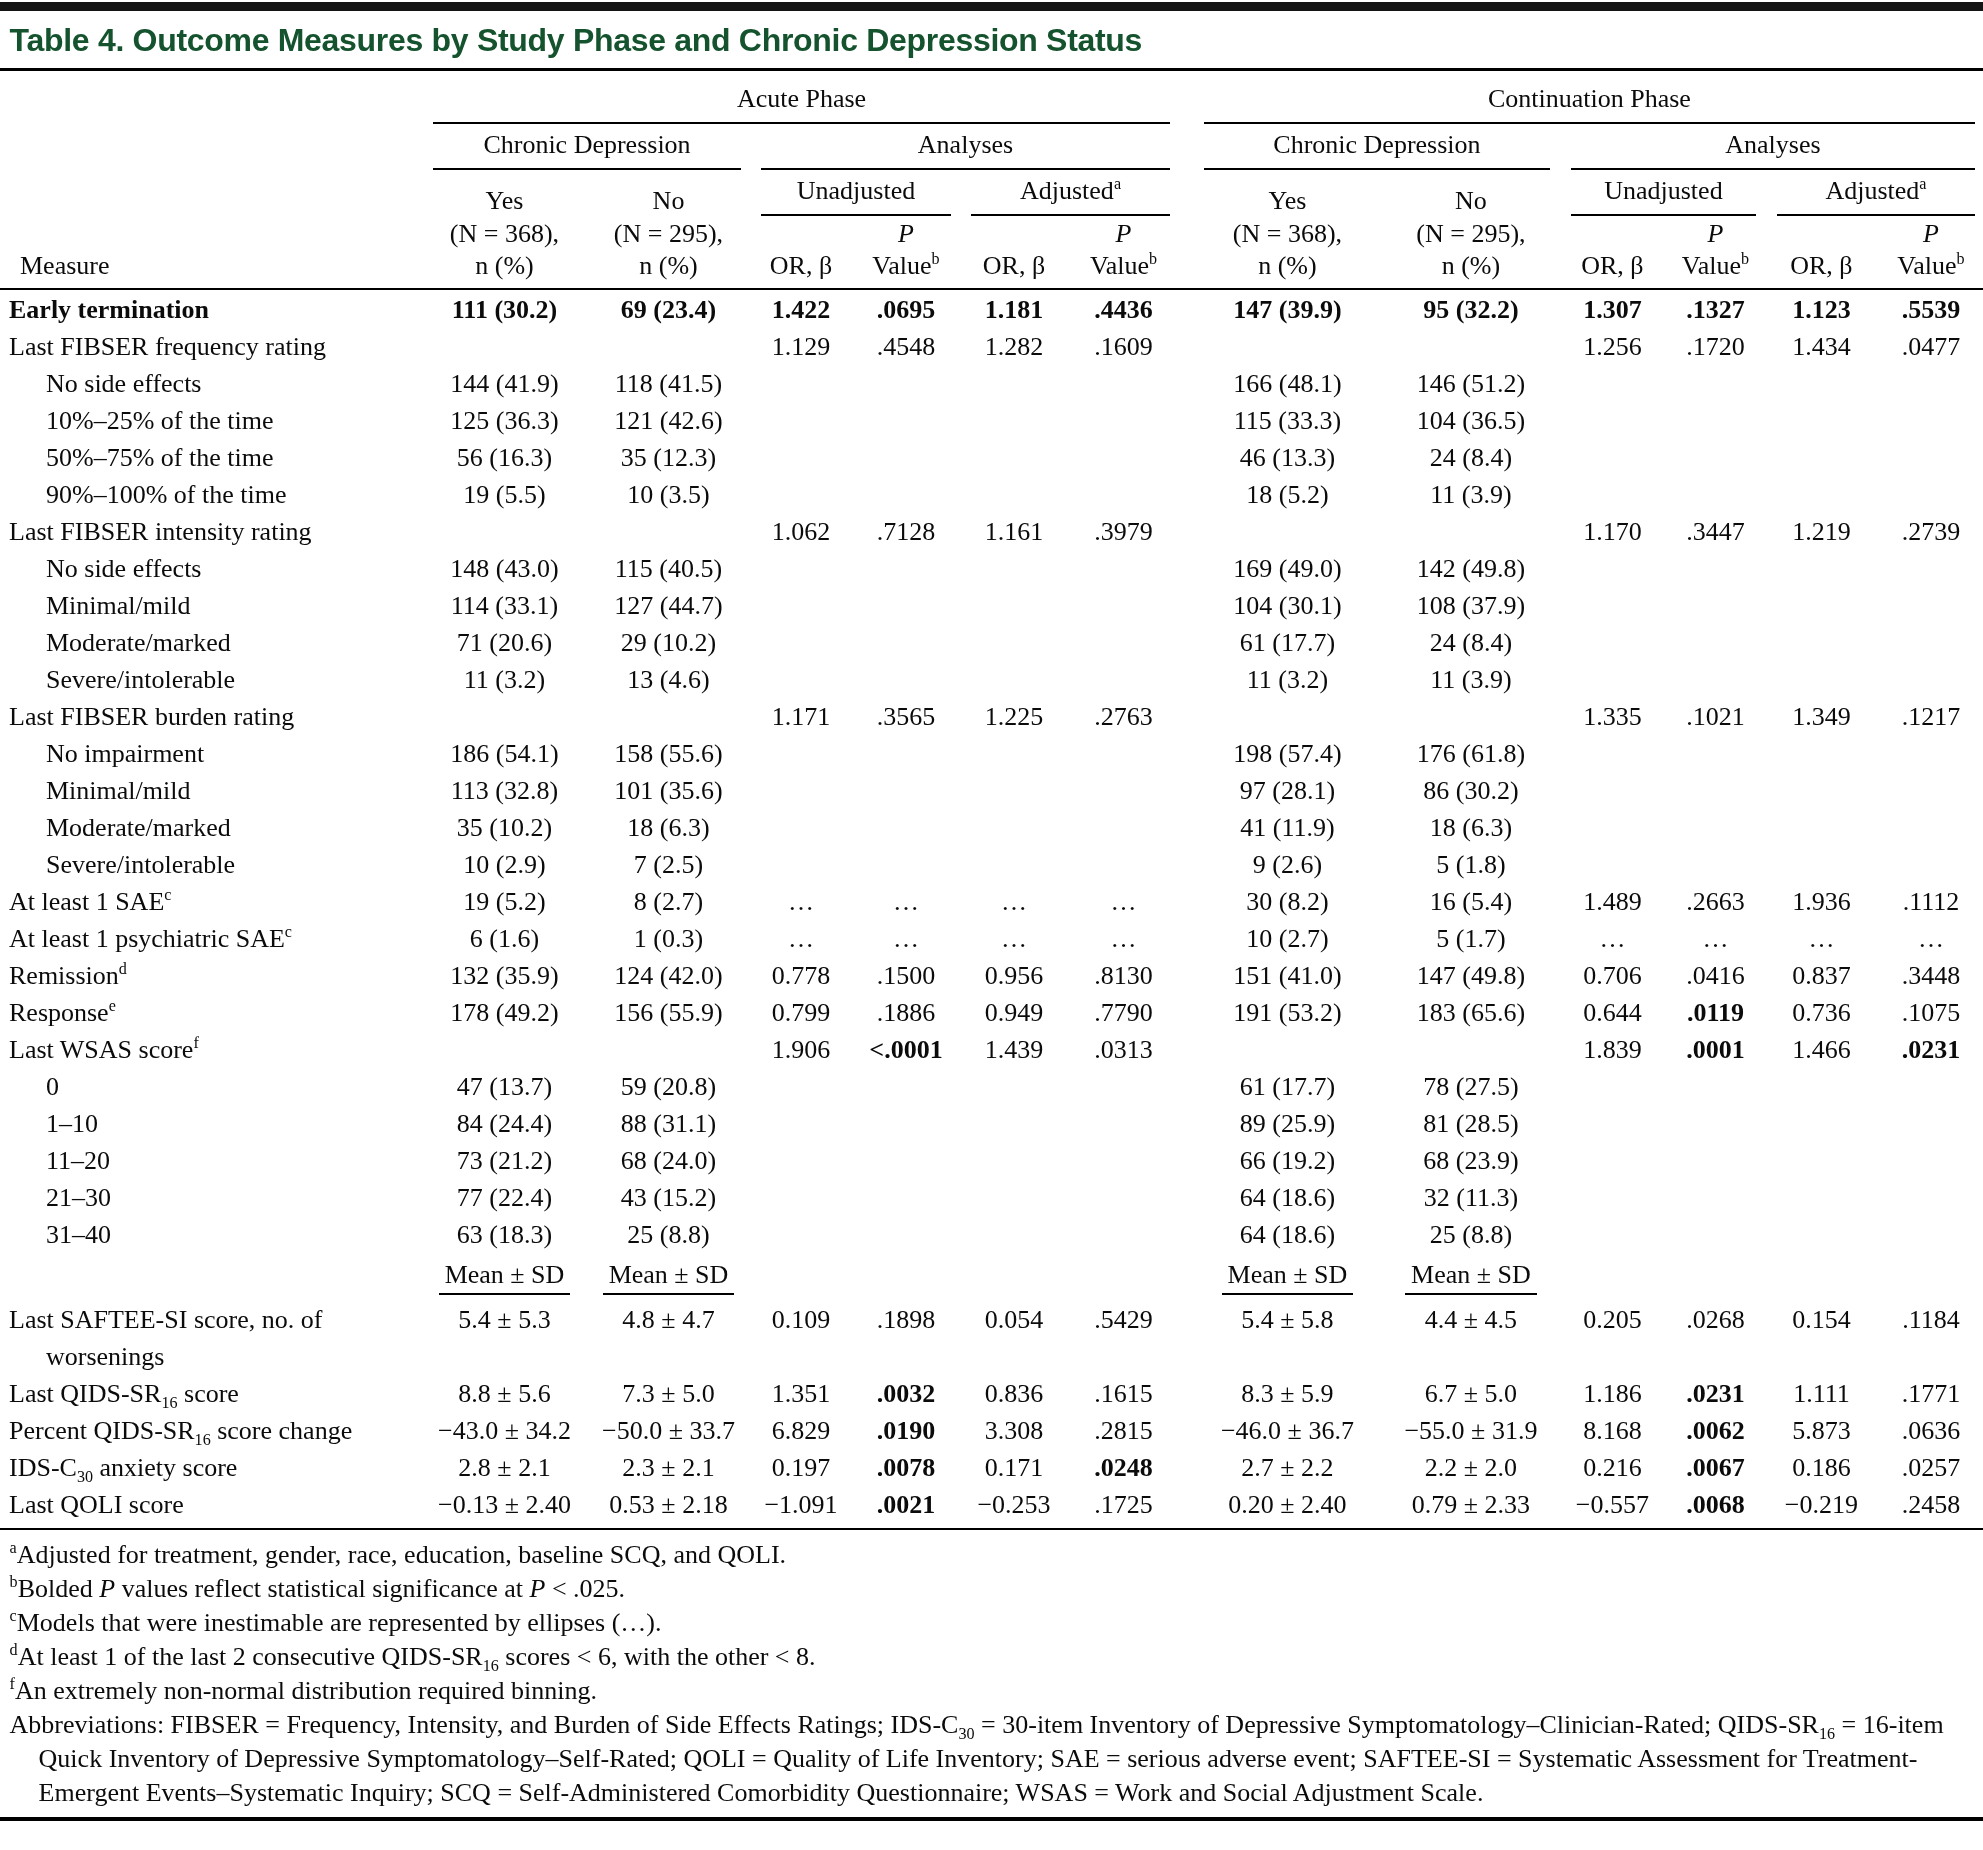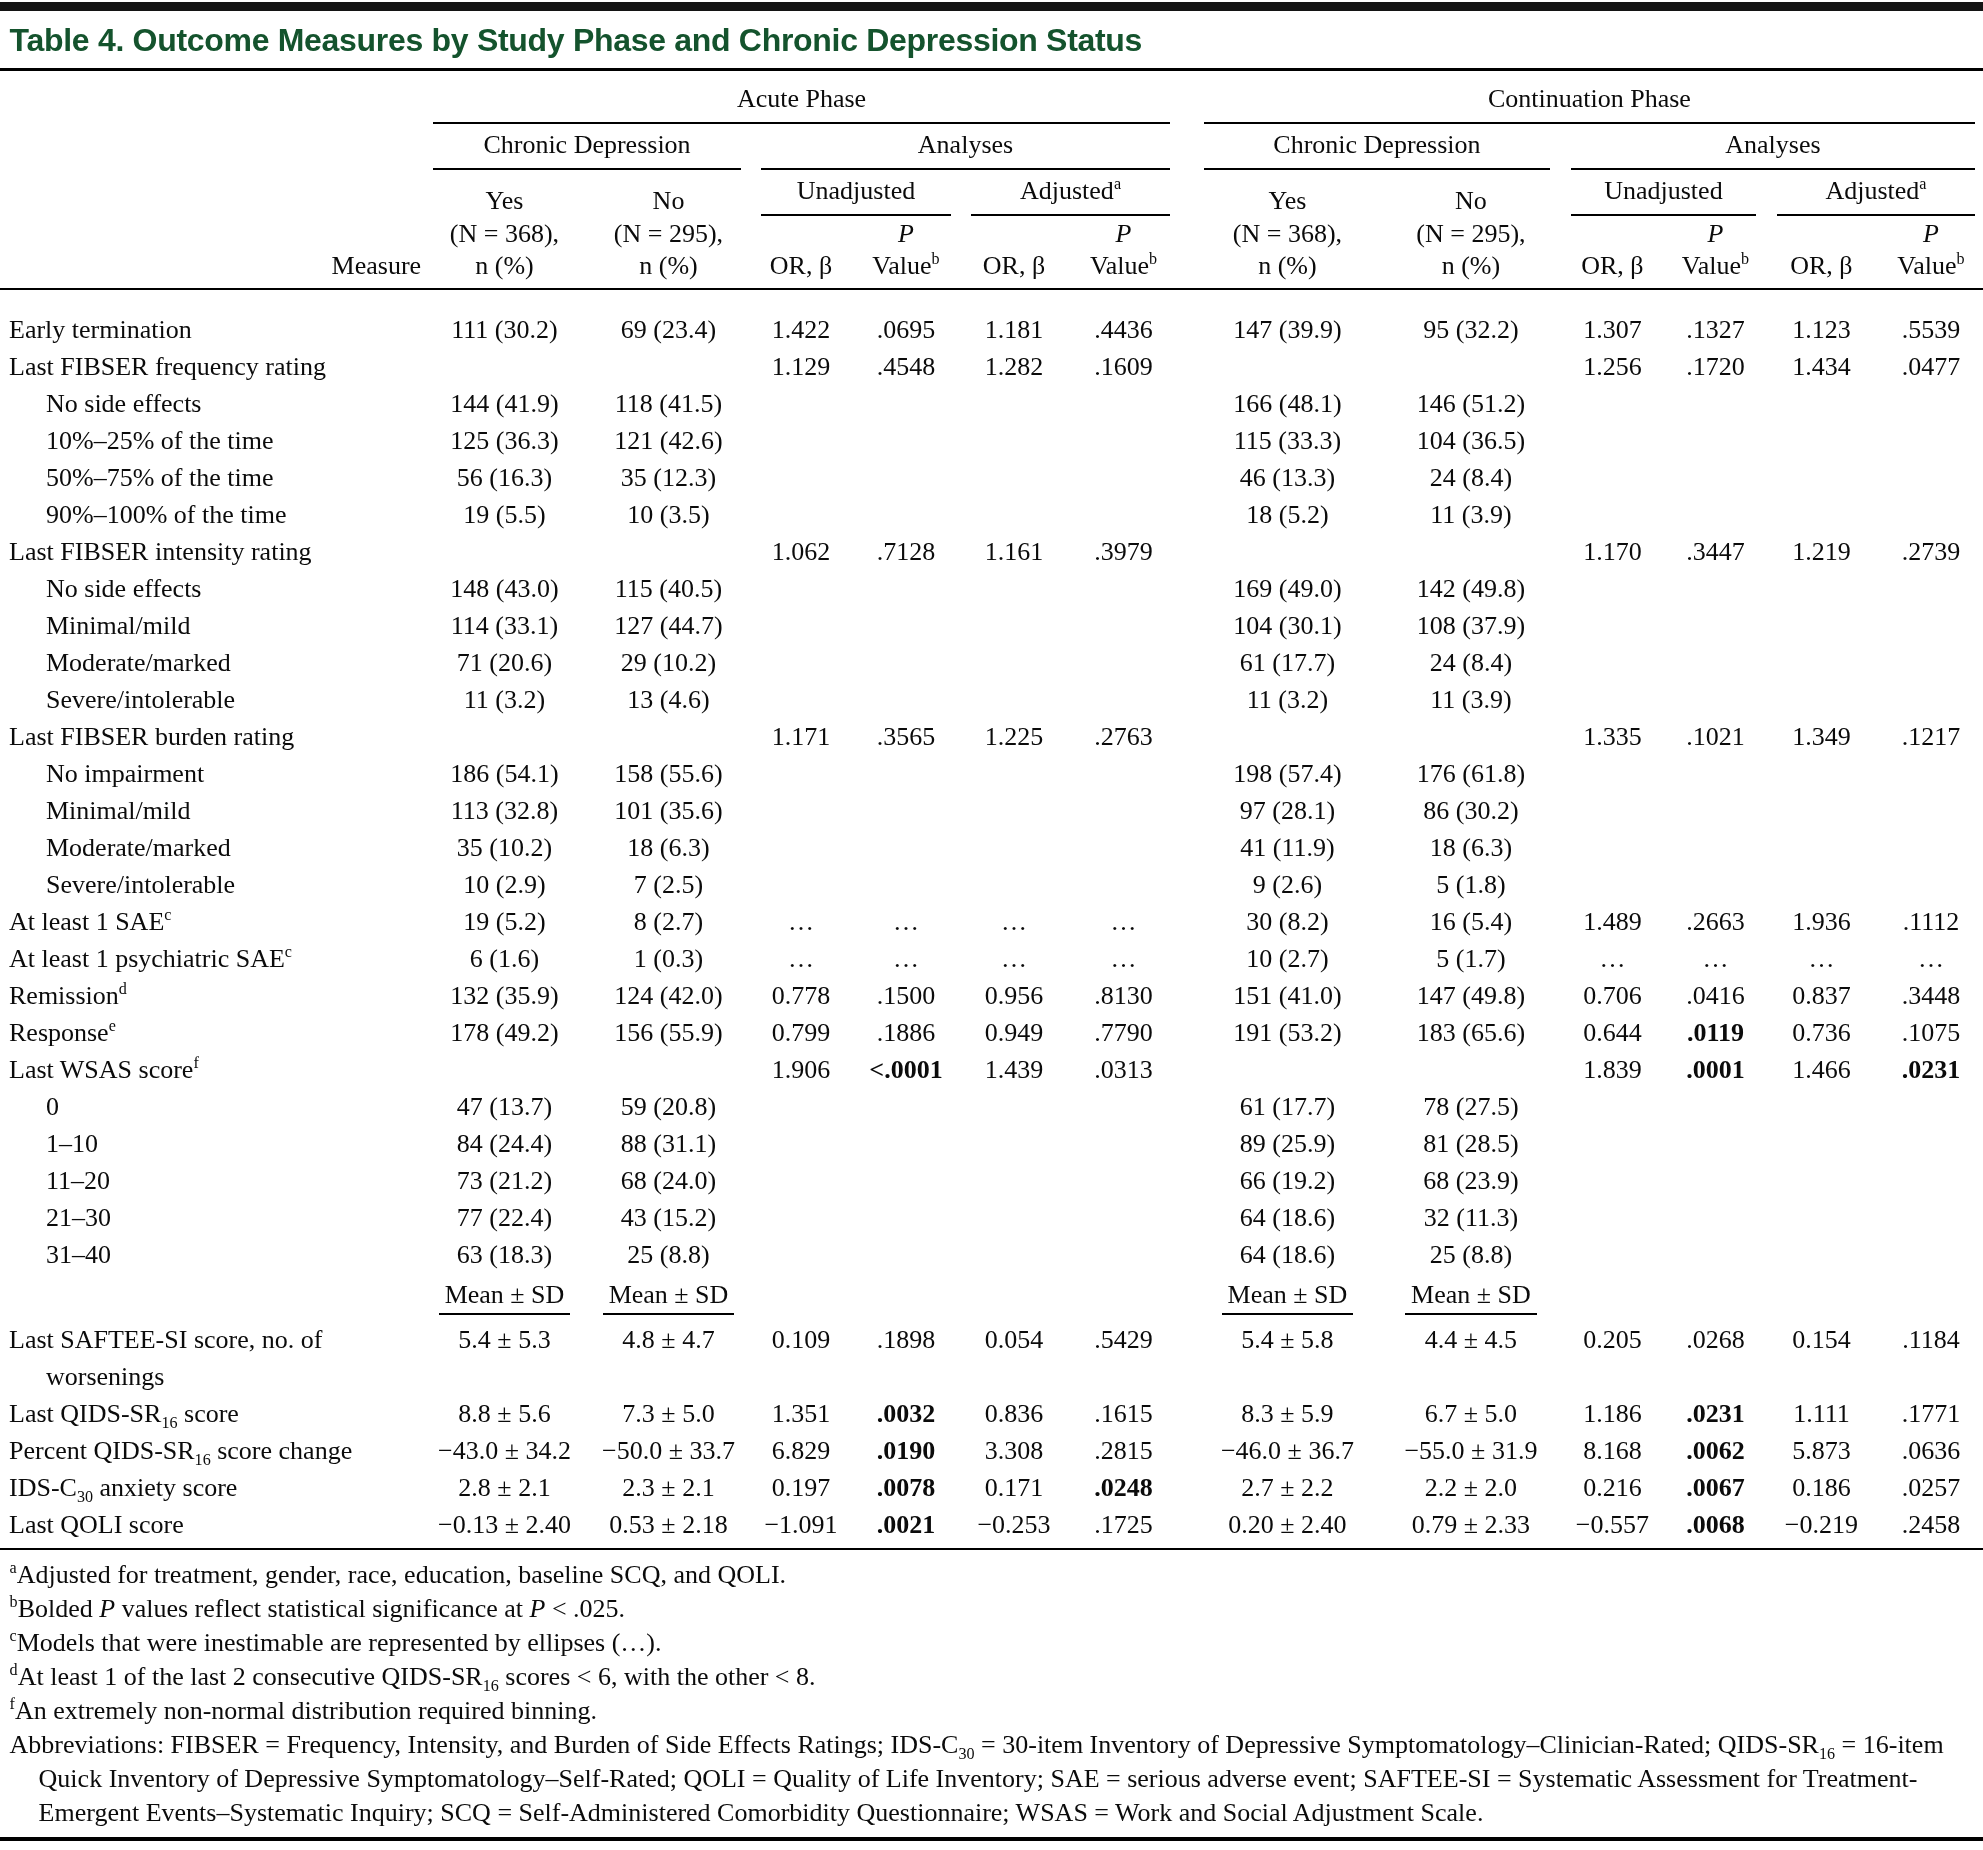--- a/index.html
+++ b/index.html
@@ -13,26 +13,26 @@
     padding:10.6px 11.5px 8.6px 9.6px;color:#14532d;border-bottom:3.4px solid #000;
     letter-spacing:-0.3px;
   }
   table{width:1984px;border-collapse:collapse;table-layout:fixed;margin-top:1.9px;border-bottom:2.4px solid #000;}
   th{font-weight:normal;text-align:center;vertical-align:bottom;padding:0 1.9px;}
   .grp{border-bottom:2.4px solid #000;padding-bottom:8px;margin:0 8.6px;}
   .hA th{padding-top:11.5px;}
   .hB th, .hC th{padding-top:5.8px;}
   .hD th{padding-top:3.8px;}
   .hE th{border-bottom:2.9px solid #000;padding-bottom:6.7px;padding-top:1.9px;}
-  .hE .measure-h{text-align:right;padding-left:20px;}
+  .hE .measure-h{text-align:left;padding-left:20px;}
   .it{font-style:italic;}
   sup{font-size:62%;line-height:0;}
   sub{font-size:62%;line-height:0;}
   tbody td{line-height:37px;vertical-align:top;text-align:center;padding:0 1.9px;}
-  tbody tr:first-child td{padding-top:21px;}
+  tbody tr:first-child td{padding-top:1px;font-weight:bold;}
   tbody tr:last-child td{padding-bottom:4.8px;}
   td.lbl{text-align:left;padding-left:46px;text-indent:-37px;}
   td.lbl.ind{text-indent:0;}
   td .b{font-weight:bold;}
   tr.meansd td{padding-top:2.9px;padding-bottom:5.8px;}
   .msd{display:inline-block;border-bottom:2.4px solid #000;padding:0 5.8px 1px 5.8px;line-height:34px;}
   .footnotes{padding:8.6px 11.5px 0 9.6px;}
   .fn{line-height:34px;padding-left:29px;text-indent:-29px;}
   .bottom-rule{height:3.8px;background:#000;margin-top:6.7px;}
 </style>

